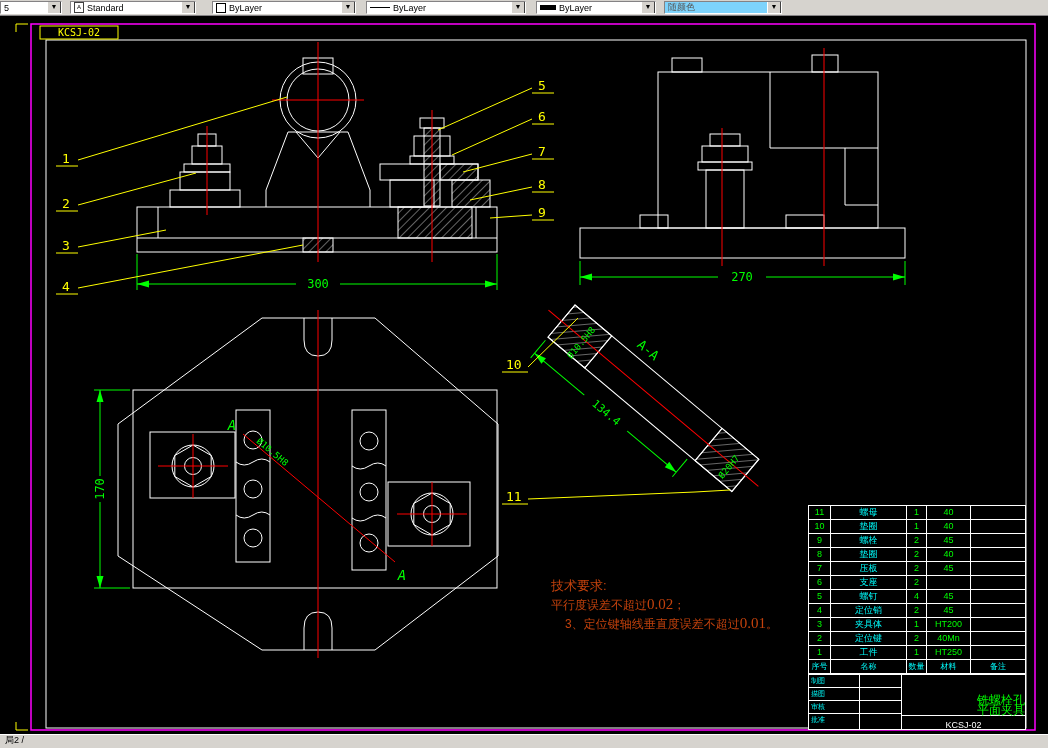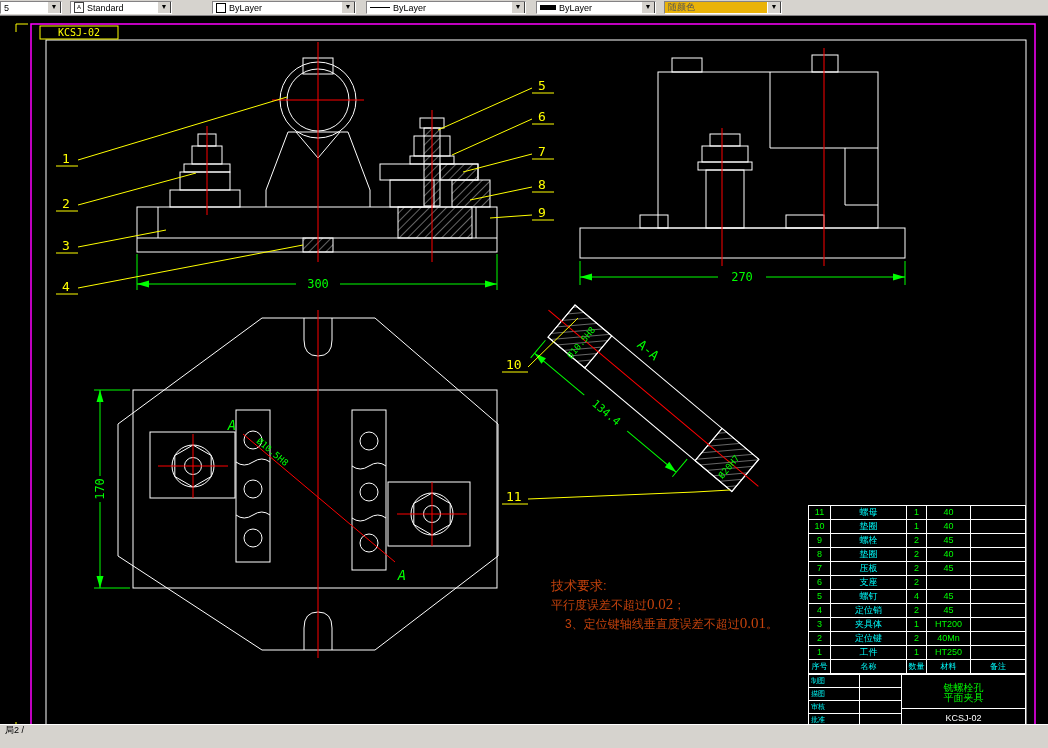--- a/index.html
+++ b/index.html
@@ -8,29 +8,29 @@
   
   .toolbar{position:absolute;top:0;left:0;width:1048px;height:15px;background:#d6d3ce;
            border-bottom:1px solid #848284;z-index:30;}
   .combo{position:absolute;top:1px;height:13px;background:#fff;
          border:1px solid;border-color:#848284 #fff #fff #848284;
          display:flex;align-items:center;font-size:9px;color:#000;
          padding-left:3px;box-sizing:border-box;white-space:nowrap;overflow:hidden;}
   .combo .dd{margin-left:auto;width:12px;height:11px;background:#d6d3ce;flex:0 0 12px;
              border:1px solid;border-color:#fff #404040 #404040 #fff;
              font-size:7px;line-height:10px;text-align:center;color:#000;}
-  .combo.disabled{background:#eab308;color:#555;}
+  .combo.disabled{background:#7dd3fc;color:#555;}
   .ic{display:inline-block;margin-right:3px;flex:0 0 auto;}
   .ic-page{width:8px;height:9px;background:#fff;border:1px solid #404040;font-size:6px;
            line-height:8px;text-align:center;color:#000;}
   .ic-swatch{width:8px;height:8px;background:#fff;border:1px solid #000;}
   .ic-line{width:20px;height:0;border-top:1px solid #000;}
   .ic-lw{width:16px;height:5px;background:#000;}
   
-  .statusbar{position:absolute;bottom:0;left:0;width:1048px;height:24px;background:#d6d3ce;
+  .statusbar{position:absolute;bottom:0;left:0;width:1048px;height:14px;background:#d6d3ce;
              border-top:1px solid #fff;z-index:30;font-size:9px;line-height:11px;color:#000;
              padding-left:5px;box-sizing:border-box;}
   
   svg#cad{position:absolute;top:0;left:0;z-index:1;}
   svg text{font-family:"DejaVu Sans Mono","Liberation Mono",monospace;}
   
   .tech{position:absolute;left:543px;top:577px;z-index:10;color:#c2410c;
         font-size:12px;line-height:18px;white-space:nowrap;margin-left:8px;}
   .tech .t-title{font-size:13px;}
   .tech .indent{padding-left:14px;}
@@ -53,22 +53,22 @@
   .tcolA .trow{height:13px;border-bottom:1px solid #fff;box-sizing:border-box;
                font-size:7px;line-height:12px;color:#00ffff;padding-left:2px;}
   .tcolA .trow:last-child{border-bottom:none;}
   .tcolB{width:42px;border-left:1px solid #fff;box-sizing:border-box;}
   .tcolB .trow{height:13px;border-bottom:1px solid #fff;box-sizing:border-box;}
   .tcolB .trow:last-child{border-bottom:none;}
   .tcolC{width:64px;border-left:1px solid #fff;box-sizing:border-box;text-align:center;color:#00ff00;}
   .tcolC .l1{font-size:8px;margin-top:10px;white-space:nowrap;overflow:hidden;}
   .tcolC .l2{font-size:11px;margin-top:3px;}
   .tcolD{flex:1;border-left:1px solid #fff;box-sizing:border-box;display:flex;flex-direction:column;}
-  .tcolD .dtop{flex:1;border-bottom:1px solid #fff;text-align:center;color:#00ff00;font-size:10px;
-               line-height:10px;padding-top:8px;box-sizing:border-box;}
+  .tcolD .dtop{flex:1;border-bottom:1px solid #fff;text-align:right;color:#00ff00;font-size:12px;
+               line-height:10px;padding-top:20px;box-sizing:border-box;}
   .tcolD .dbot{height:20px;text-align:center;color:#fff;font-size:9px;line-height:19px;}
 </style>
 </head>
 <body>
 
 <div id="app">
 
   <svg id="cad" width="1048" height="748" viewBox="0 0 1048 748">
     <defs>
       <pattern id="h1" width="6" height="6" patternUnits="userSpaceOnUse" patternTransform="rotate(45)">
@@ -390,21 +390,21 @@
         <div class="dbot">KCSJ-02</div>
       </div>
     </div>
   </div>
 
   <div class="toolbar">
     <div class="combo" style="left:0;width:62px">
       <span>5</span>
       <span class="dd">▼</span>
     </div>
-    <div class="combo" style="left:70px;width:102px">
+    <div class="combo" style="left:70px;width:126px">
       <span class="ic ic-page">A</span>
       <span>Standard</span>
       <span class="dd">▼</span>
     </div>
     <div class="combo" style="left:212px;width:144px">
       <span class="ic ic-swatch"></span>
       <span>ByLayer</span>
       <span class="dd">▼</span>
     </div>
     <div class="combo" style="left:366px;width:160px">

